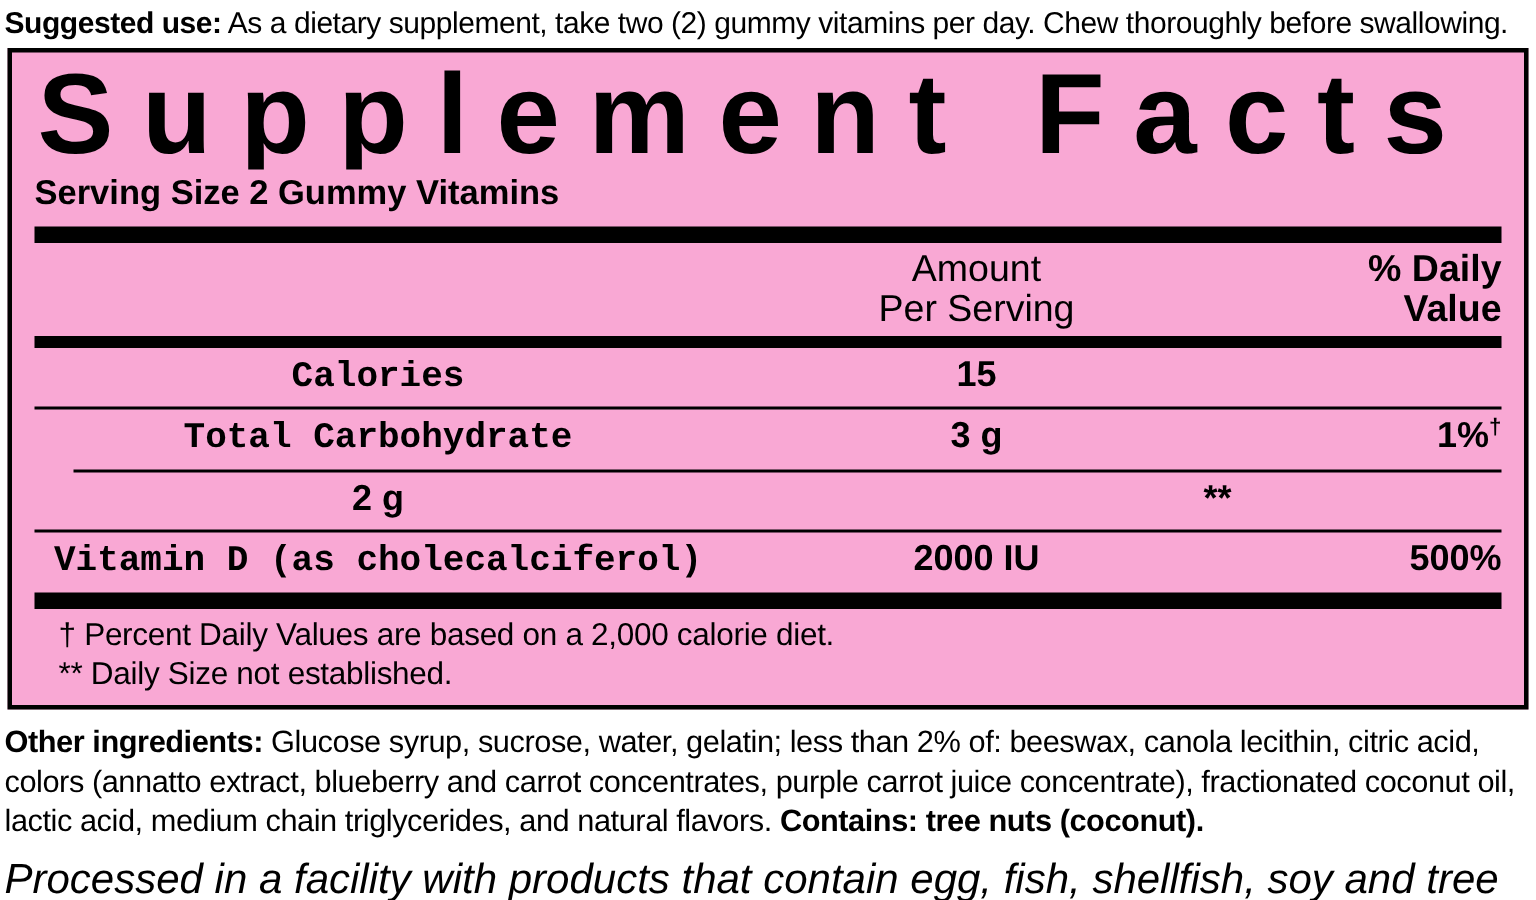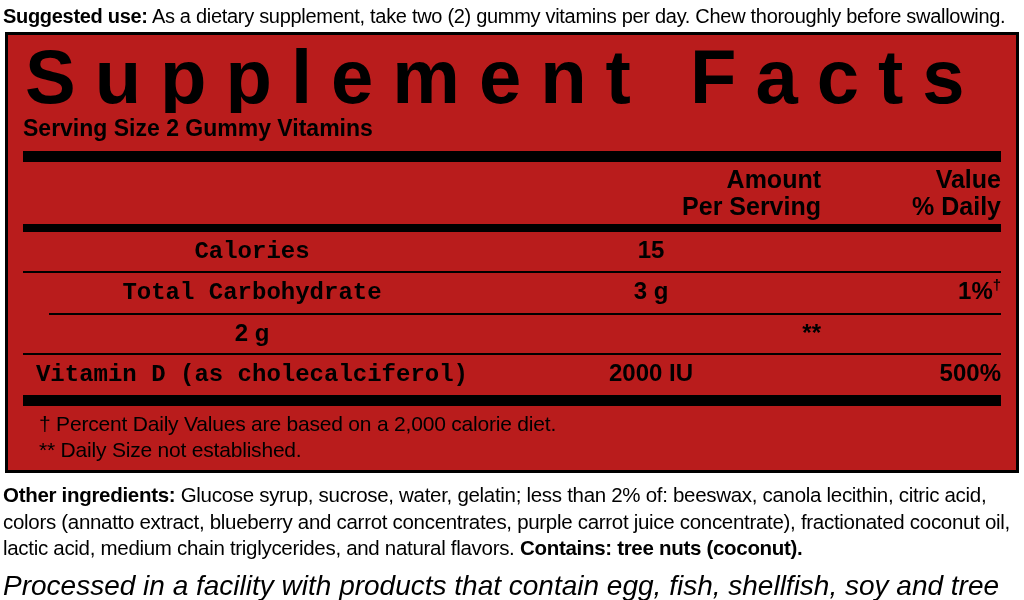--- a/index.html
+++ b/index.html
@@ -19,21 +19,21 @@
     letter-spacing: -0.3px;
     white-space: nowrap;
   }
   .suggested .lead { font-weight: bold; }
 
   
   .facts-box {
     margin: 4px 5px 0 5px;
     border: 3px solid #000;
     padding: 6px 15px 4px 15px;
-    background: #b91c1c;
+    background: #f9a8d4;
   }
   .sf-title {
     font-weight: bold;
     font-size: 76px;
     line-height: 0.95;
     letter-spacing: 19px;
     white-space: nowrap;
     margin-left: 2px;
     overflow: hidden;
   }
@@ -49,22 +49,22 @@
   .bar.top-gap { margin-top: 9px; }
 
   .grid3 {
     display: grid;
     grid-template-columns: 1fr 340px 180px;
     align-items: baseline;
   }
   .hdr { padding: 4px 0; }
   .hdr .amount-hdr {
     grid-column: 2;
-    text-align: right;
-    font-weight: bold;
+    text-align: center;
+    font-weight: normal;
     font-size: 25px;
     line-height: 1.08;
   }
   .hdr .dv-hdr {
     grid-column: 3;
     text-align: right;
     font-weight: bold;
     font-size: 25px;
     line-height: 1.08;
   }
@@ -118,22 +118,22 @@
     <div class="serving">Serving Size 2 Gummy Vitamins</div>
 
     <div class="bar thick top-gap"></div>
 
     <div class="grid3 hdr">
       <div class="amount-hdr">
         <div>Amount</div>
         <div>Per Serving</div>
       </div>
       <div class="dv-hdr">
+        <div>% Daily</div>
         <div>Value</div>
-        <div>% Daily</div>
       </div>
     </div>
 
     <div class="bar medium"></div>
 
     <div class="grid3 row">
       <div class="name">Calories</div>
       <div class="amt">15</div>
       <div class="dv"><span></span><sup></sup></div>
     </div>

